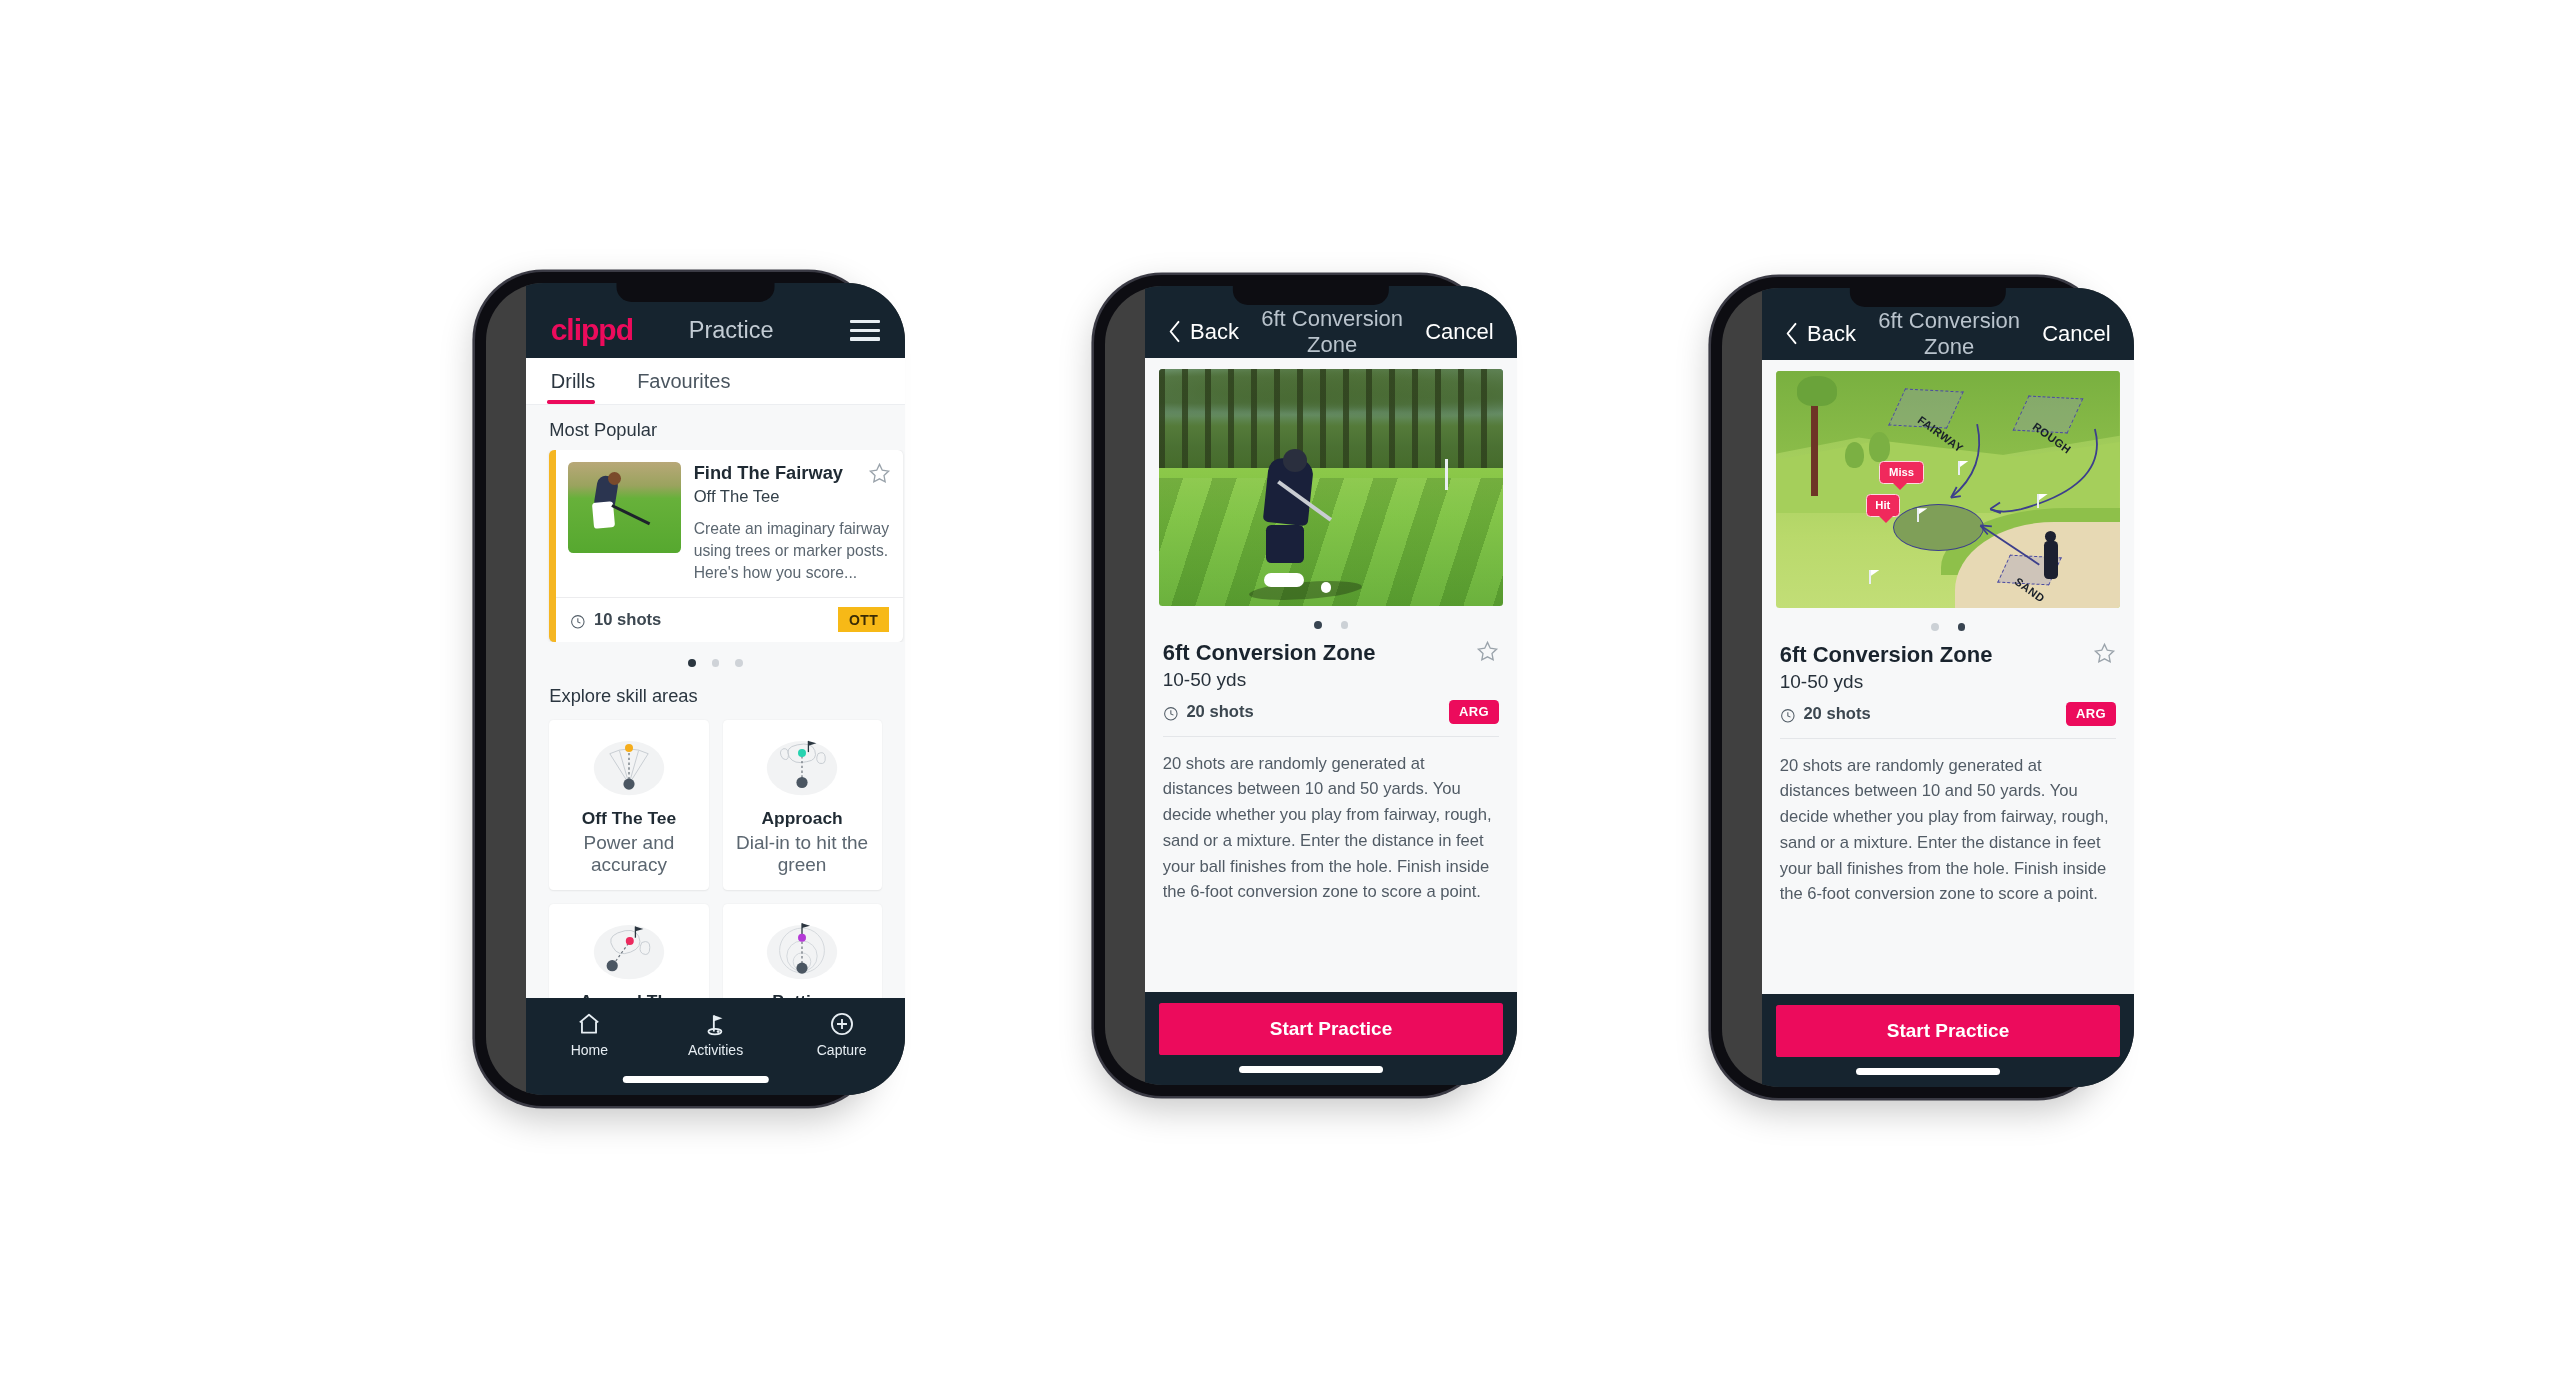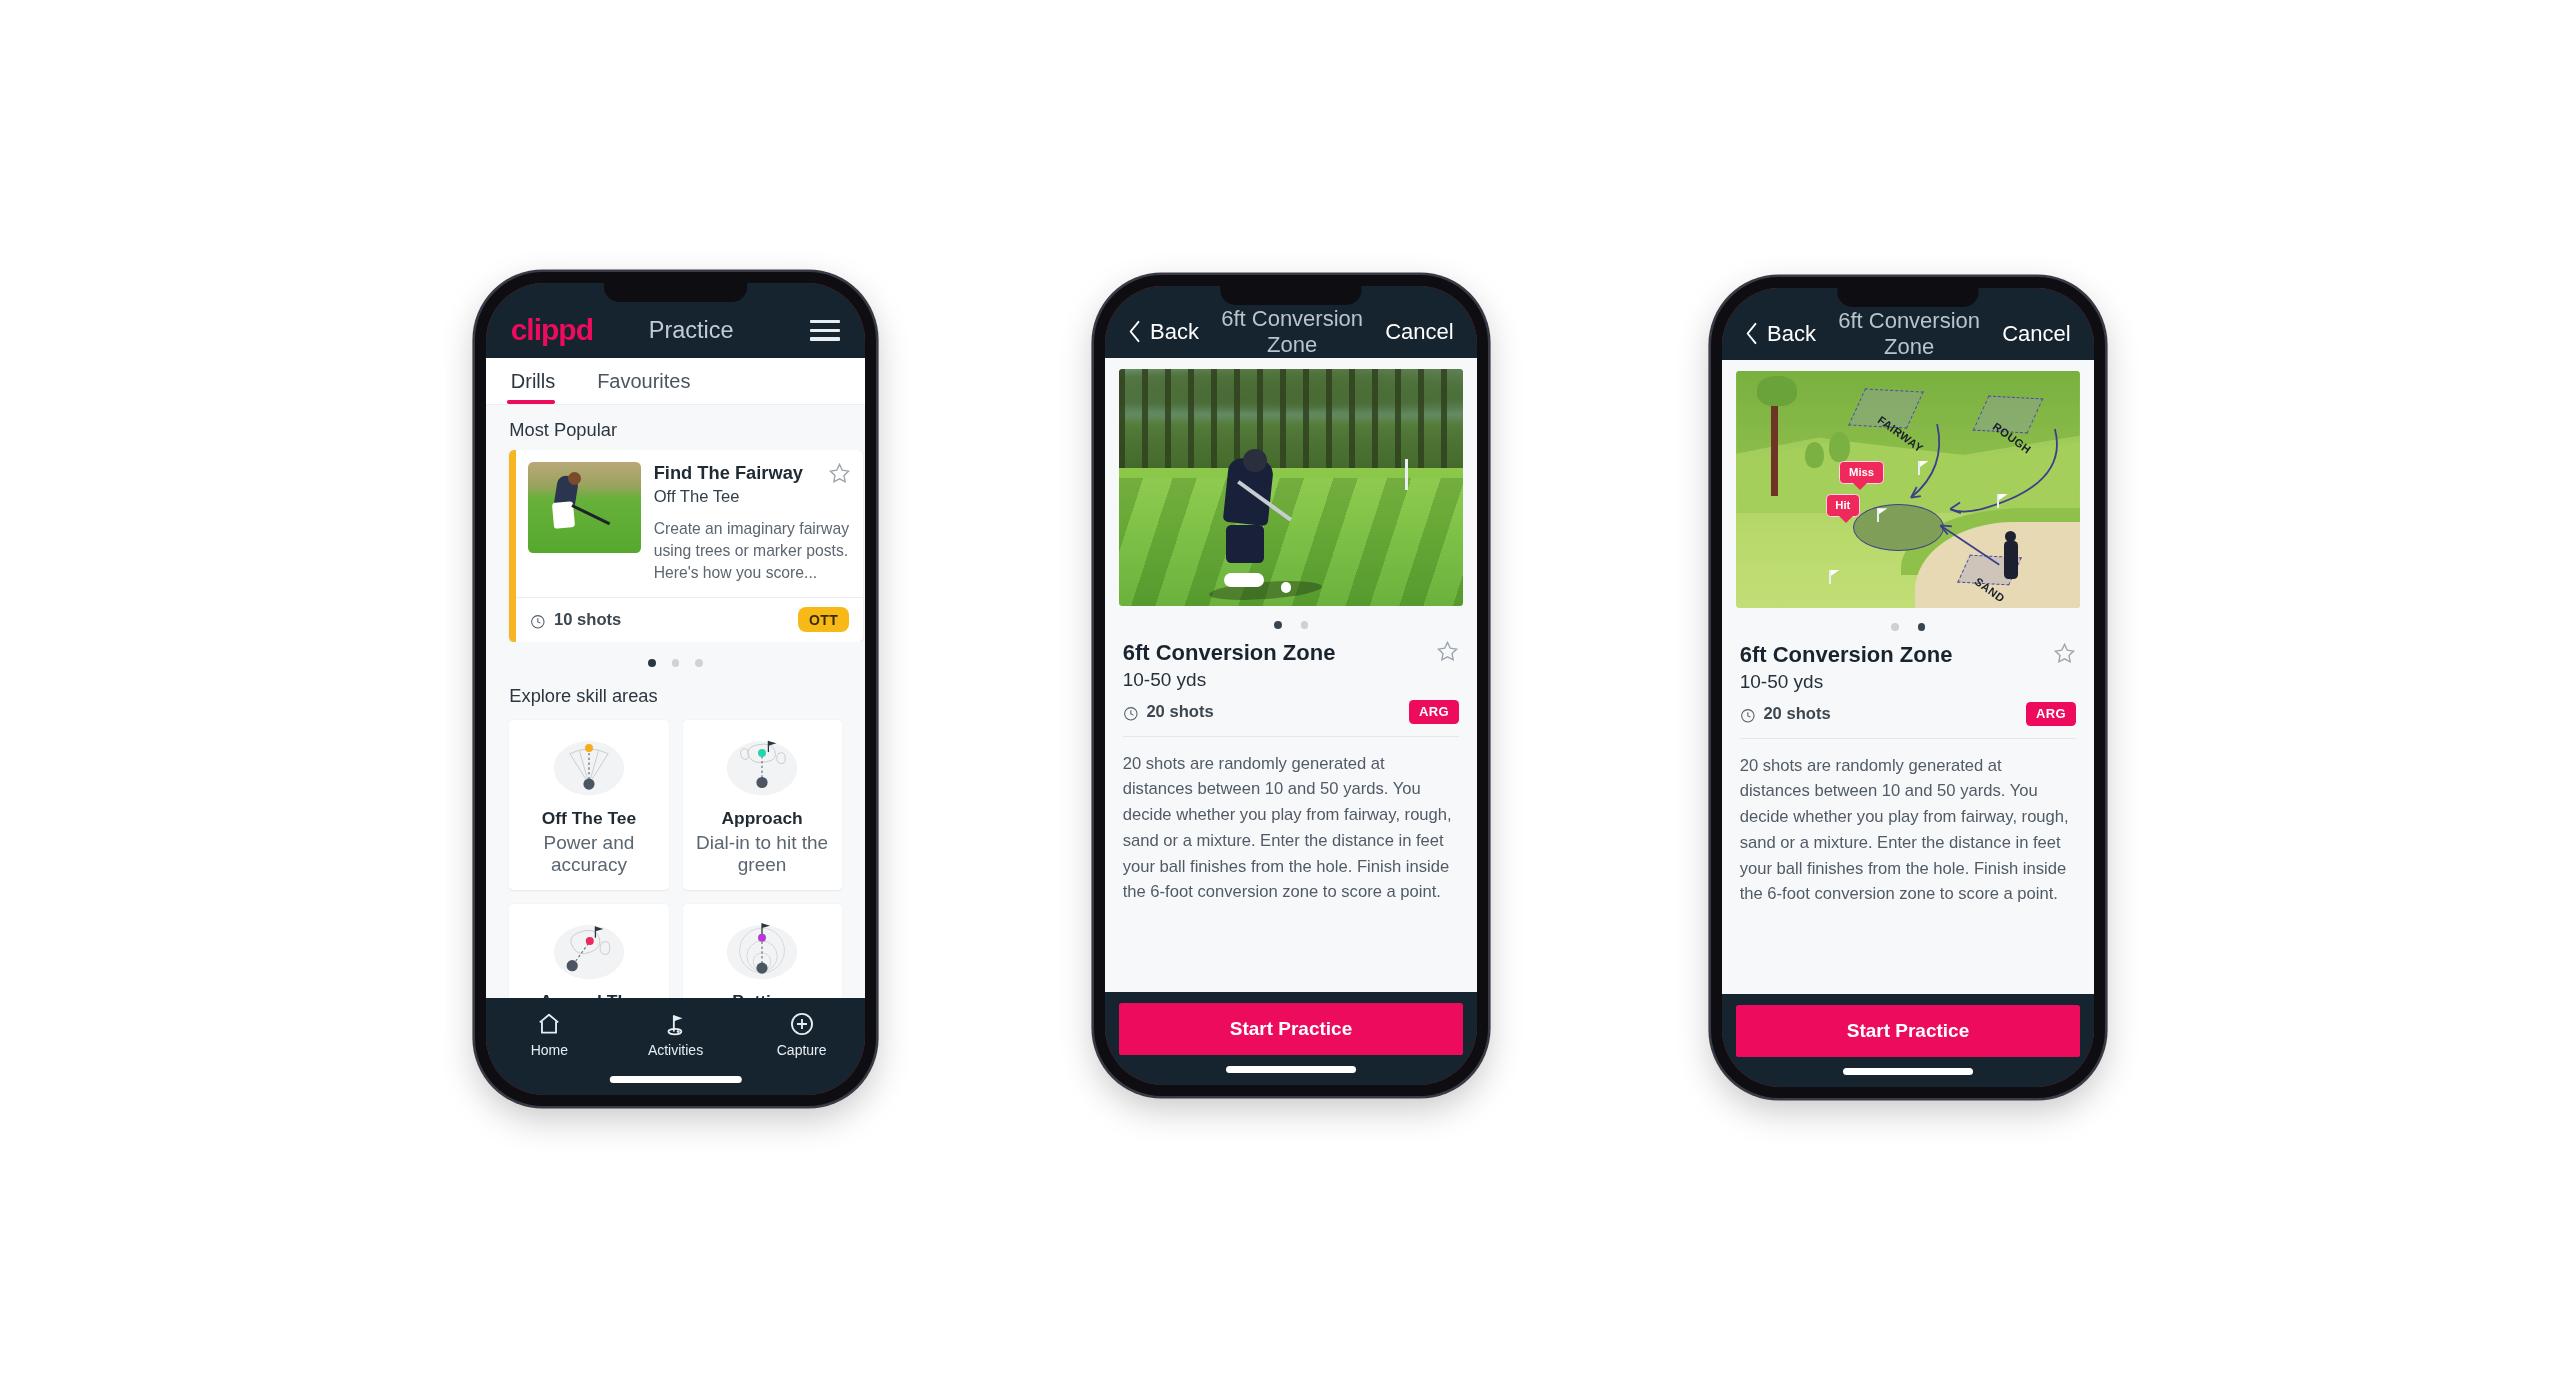--- a/index.html
+++ b/index.html
@@ -22,23 +22,24 @@
     background: #0d0d12;
     box-shadow: 0 0 0 2.6px #3a3a44, 0 12.2px 35px rgba(0,0,0,0.22);
     padding: 11.3px;
     box-sizing: border-box;
   }
   .phone-inner {
     position: relative;
     width: 100%; height: 100%;
     border-radius: 58px;
     overflow: hidden;
-    background: #b91c1c;
+    background: #404040;
     display: flex;
     flex-direction: column;
+    padding-left: 40px;
   }
   .notch {
     position: absolute;
     top: 0; left: 50%;
     transform: translateX(-50%);
     width: 38%; height: 18.3px;
     background: #0d0d12;
     border-bottom-left-radius: 15px;
     border-bottom-right-radius: 15px;
     z-index: 40;
@@ -200,21 +201,21 @@
     cursor: pointer;
   }
   .drill-foot {
     display: flex; align-items: center; justify-content: space-between;
     border-top: 0.9px solid #ececee;
     padding: 9.6px 14px;
   }
   .shots { display: flex; align-items: flex-end; gap: 8px; font-size: 16.6px; color: #3c4750; font-weight: bold; }
   .chip {
     font-size: 14px; font-weight: bold; color: #3a2c05;
-    background: #f7b917; padding: 4.4px 11.3px; border-radius: 8px;
+    background: #f7b917; padding: 4.4px 11.3px; border-radius: 0;
     letter-spacing: 0.3px;
   }
 
   .dots { display: flex; justify-content: center; gap: 15.7px; padding: 17.4px 0 3.5px 0; }
   .dot { width: 7.8px; height: 7.8px; border-radius: 50%; background: #cfd3d8; }
   .dot.active { background: #2b3640; }
 
   .grid {
     display: grid;
     grid-template-columns: 1fr 1fr;

